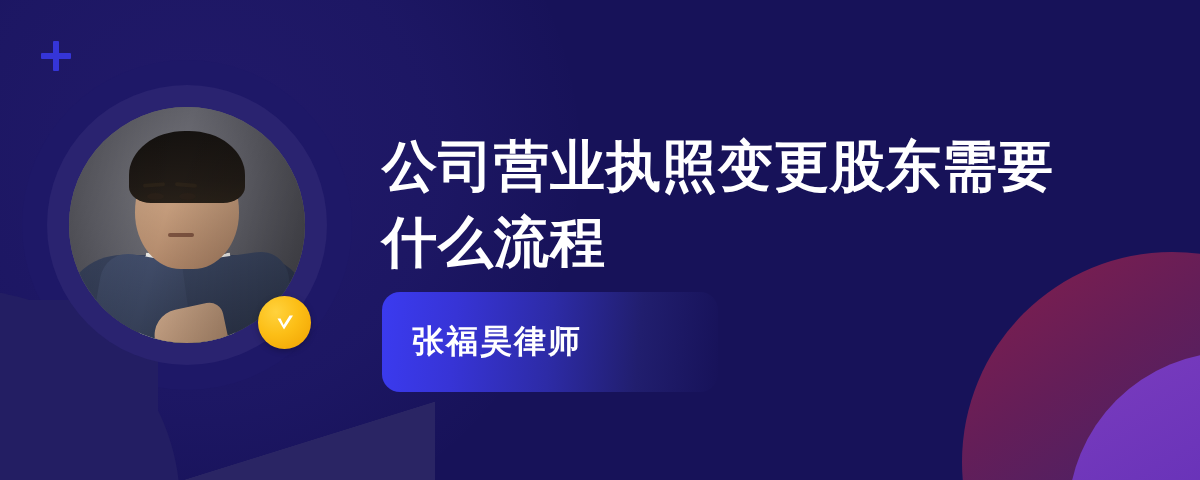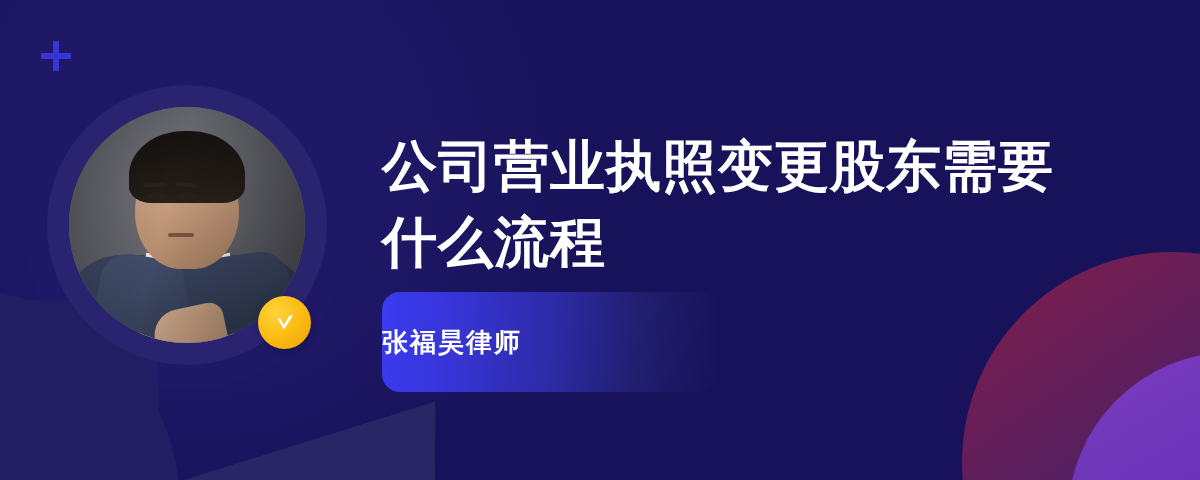--- a/index.html
+++ b/index.html
@@ -315,23 +315,24 @@
     top: 292px;
     width: 336px;
     height: 100px;
     border-radius: 18px;
     background: linear-gradient(95deg, #3b3bf0 0%, #3734d6 22%, #2d2ba6 50%, #211e6e 76%, rgba(24,19,92,0.15) 100%);
     display: flex;
     align-items: center;
   }
   .name-badge-text {
     color: #ffffff;
-    font-size: 26px;
+    font-size: 32px;
     font-weight: 700;
     letter-spacing: 2px;
+    padding-left: 30px;
   }
 </style>
 </head>
 <body>
 
 <div class="banner">
 
   <div class="bg-layer">
     <div class="bg-wash"></div>
     <div class="bg-ringglow"></div>

